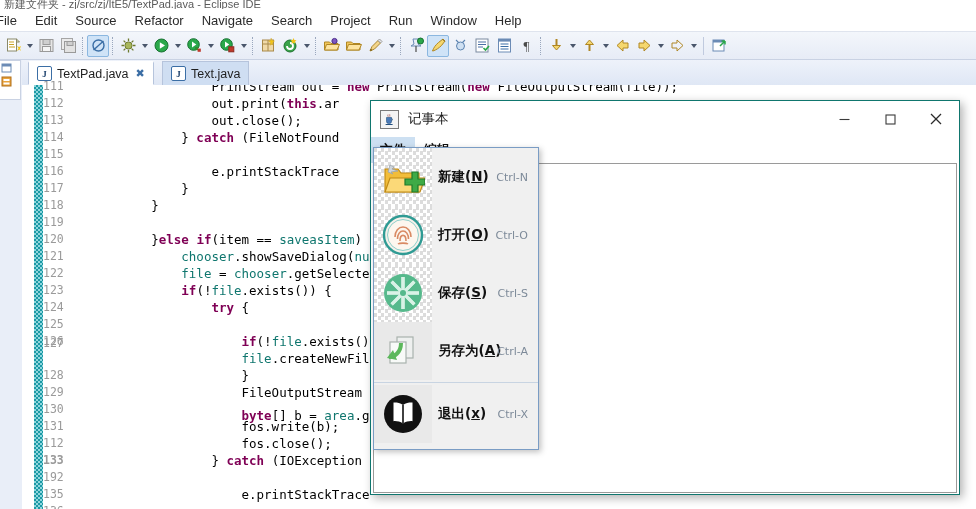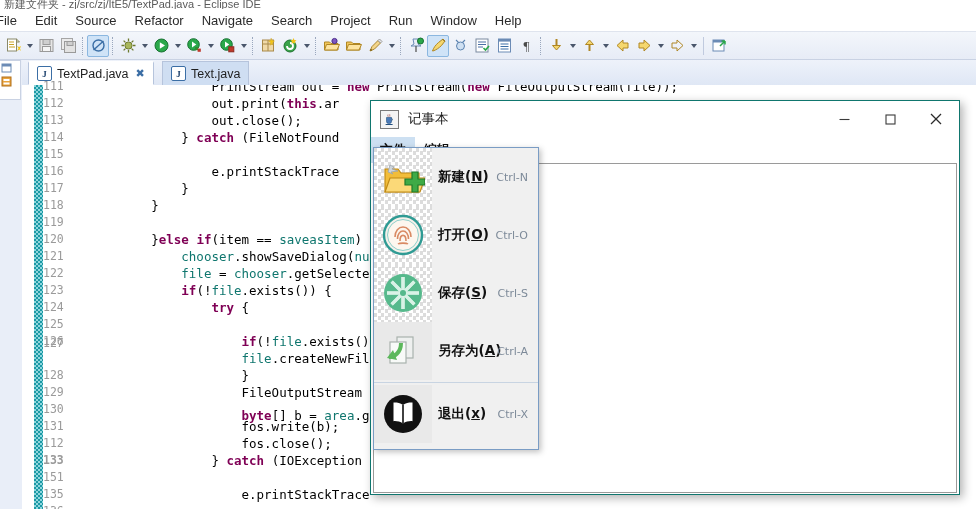--- a/index.html
+++ b/index.html
@@ -411,21 +411,21 @@
         <div class="ln" style="top: 214px;">124</div>
         <div class="ln" style="top: 231px;">125</div>
         <div class="ln" style="top: 248px;">126</div>
         <div class="ln" style="top: 250px;">127</div>
         <div class="ln" style="top: 282px;">128</div>
         <div class="ln" style="top: 299px;">129</div>
         <div class="ln" style="top: 316px;">130</div>
         <div class="ln" style="top: 333px;">131</div>
         <div class="ln" style="top: 350px;">112</div>
         <div class="ln" style="top: 367px; font-weight: bold;">133</div>
-        <div class="ln" style="top: 384px;">151</div>
+        <div class="ln" style="top: 384px;">192</div>
         <div class="ln" style="top: 401px;">135</div>
         <div class="ln" style="top: 418px;">136</div>
       </div>
     <div class="ec-code" id="ec-code">
         <div class="cl" style="top: -7px;"><span>                PrintStream out = </span><span class="kw">new</span><span> PrintStream(</span><span class="kw">new</span><span> FileOutputStream(file));</span></div>
         <div class="cl" style="top: 10px;"><span>                out.print(</span><span class="kw">this</span><span>.ar</span></div>
         <div class="cl" style="top: 27px;"><span>                out.close();</span></div>
         <div class="cl" style="top: 44px;"><span>            } </span><span class="kw">catch</span><span> (FileNotFound</span></div>
         <div class="cl" style="top: 61px;"><span></span></div>
         <div class="cl" style="top: 78px;"><span>                e.printStackTrace</span></div>

